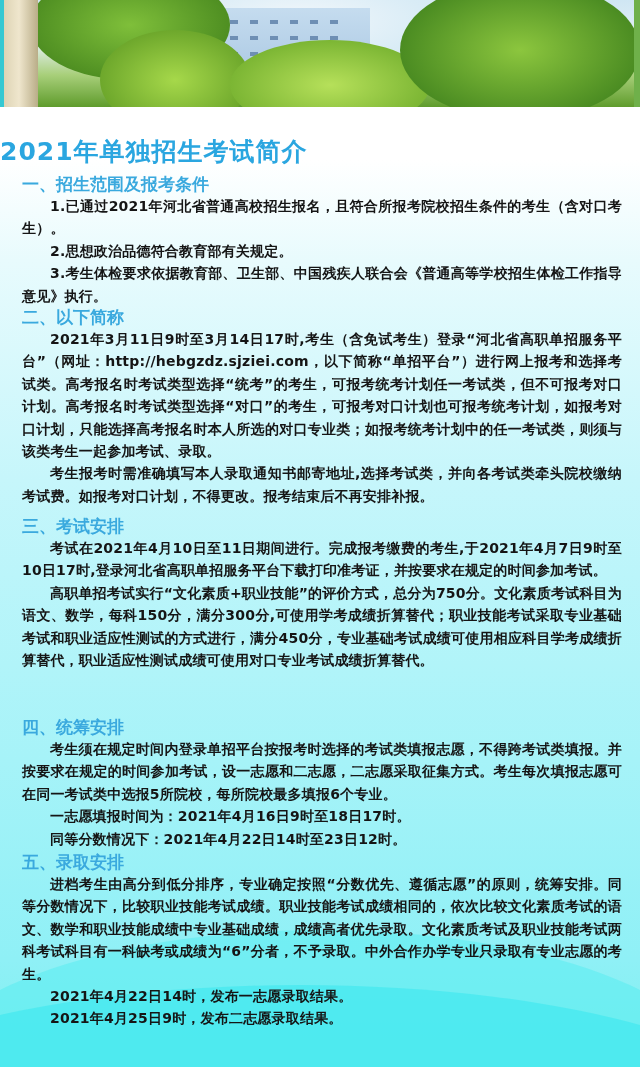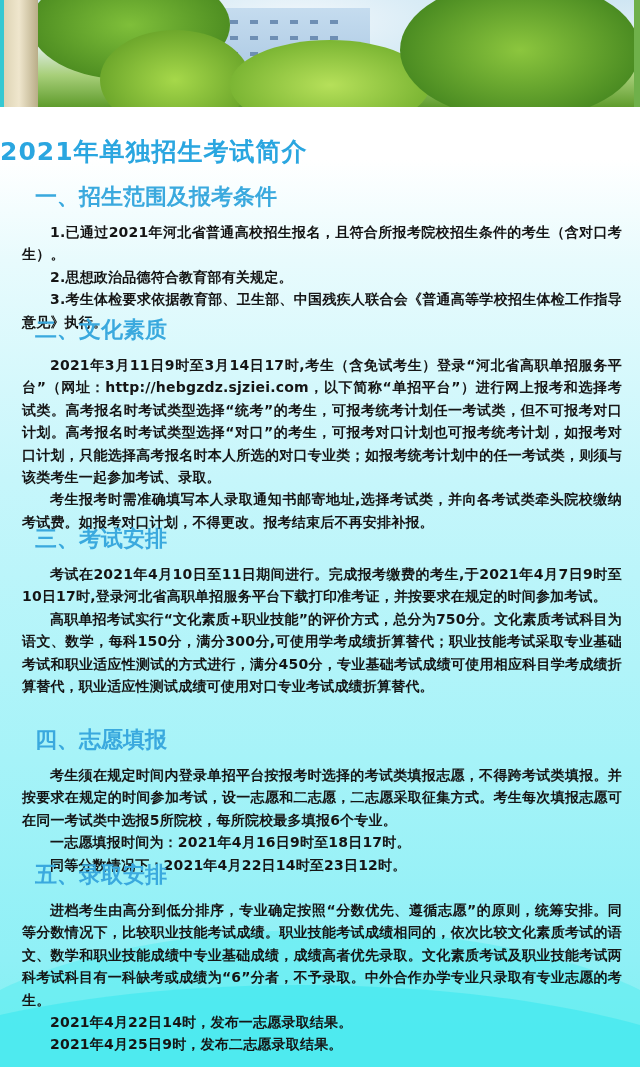--- a/index.html
+++ b/index.html
@@ -24,21 +24,21 @@
     position: absolute; left: -80px; width: 800px; border-radius: 50%;
   }
   .wave1 { top: 930px; height: 300px; background: rgba(90, 236, 240, 0.55); }
   .wave2 { top: 985px; height: 300px; background: rgba(54, 232, 238, 0.55); left:-200px; width: 1000px; }
 
   .title {
     position: absolute; left: 0; top: 118px; width: 640px; 
     font-size: 25px; font-weight: bold; color: #2aa6e0; letter-spacing: 1px;
   }
   .section-heading {
-    color: #3aa9de; font-size: 22px; font-weight: bold; line-height: 22px; margin: 13px; padding-left: 0;
+    color: #3aa9de; font-size: 17px; font-weight: bold; line-height: 22px; margin: 0; padding-left: 0;
   }
   .para {
     color: #151515; font-size: 14px; font-weight: bold; line-height: 22.4px; margin: 0;
     text-indent: 28px; text-align: justify; letter-spacing: 0.2px;
   }
   .s1 { top: 173px; } .s2 { top: 306px; } .s3 { top: 515px; } .s4 { top: 716px; } .s5 { top: 851px; }
   .sec { position: absolute; left: 22px; width: 600px; }
 </style>
 </head>
 <body>
@@ -79,33 +79,33 @@
 <h1 class="title">2021年单独招生考试简介</h1>
 
 <div class="sec s1">
   <h2 class="section-heading">一、招生范围及报考条件</h2>
   <p class="para">1.已通过2021年河北省普通高校招生报名，且符合所报考院校招生条件的考生（含对口考生）。</p>
   <p class="para">2.思想政治品德符合教育部有关规定。</p>
   <p class="para">3.考生体检要求依据教育部、卫生部、中国残疾人联合会《普通高等学校招生体检工作指导意见》执行。</p>
 </div>
 
 <div class="sec s2">
-  <h2 class="section-heading">二、文化素质</h2>
+  <h2 class="section-heading">二、以下简称</h2>
   <p class="para">2021年3月11日9时至3月14日17时,考生（含免试考生）登录“河北省高职单招服务平台”（网址：http://hebgzdz.sjziei.com，以下简称“单招平台”）进行网上报考和选择考试类。高考报名时考试类型选择“统考”的考生，可报考统考计划任一考试类，但不可报考对口计划。高考报名时考试类型选择“对口”的考生，可报考对口计划也可报考统考计划，如报考对口计划，只能选择高考报名时本人所选的对口专业类；如报考统考计划中的任一考试类，则须与该类考生一起参加考试、录取。</p>
   <p class="para">考生报考时需准确填写本人录取通知书邮寄地址,选择考试类，并向各考试类牵头院校缴纳考试费。如报考对口计划，不得更改。报考结束后不再安排补报。</p>
 </div>
 
 <div class="sec s3">
   <h2 class="section-heading">三、考试安排</h2>
   <p class="para">考试在2021年4月10日至11日期间进行。完成报考缴费的考生,于2021年4月7日9时至10日17时,登录河北省高职单招服务平台下载打印准考证，并按要求在规定的时间参加考试。</p>
   <p class="para">高职单招考试实行“文化素质+职业技能”的评价方式，总分为750分。文化素质考试科目为语文、数学，每科150分，满分300分,可使用学考成绩折算替代；职业技能考试采取专业基础考试和职业适应性测试的方式进行，满分450分，专业基础考试成绩可使用相应科目学考成绩折算替代，职业适应性测试成绩可使用对口专业考试成绩折算替代。</p>
 </div>
 
 <div class="sec s4">
-  <h2 class="section-heading">四、志愿填报</h2>
+  <h2 class="section-heading">四、统筹安排</h2>
   <p class="para">考生须在规定时间内登录单招平台按报考时选择的考试类填报志愿，不得跨考试类填报。并按要求在规定的时间参加考试，设一志愿和二志愿，二志愿采取征集方式。考生每次填报志愿可在同一考试类中选报5所院校，每所院校最多填报6个专业。</p>
   <p class="para">一志愿填报时间为：2021年4月16日9时至18日17时。</p>
   <p class="para">同等分数情况下：2021年4月22日14时至23日12时。</p>
 </div>
 
 <div class="sec s5">
   <h2 class="section-heading">五、录取安排</h2>
   <p class="para">进档考生由高分到低分排序，专业确定按照“分数优先、遵循志愿”的原则，统筹安排。同等分数情况下，比较职业技能考试成绩。职业技能考试成绩相同的，依次比较文化素质考试的语文、数学和职业技能成绩中专业基础成绩，成绩高者优先录取。文化素质考试及职业技能考试两科考试科目有一科缺考或成绩为“6”分者，不予录取。中外合作办学专业只录取有专业志愿的考生。</p>
   <p class="para">2021年4月22日14时，发布一志愿录取结果。</p>
   <p class="para">2021年4月25日9时，发布二志愿录取结果。</p>

